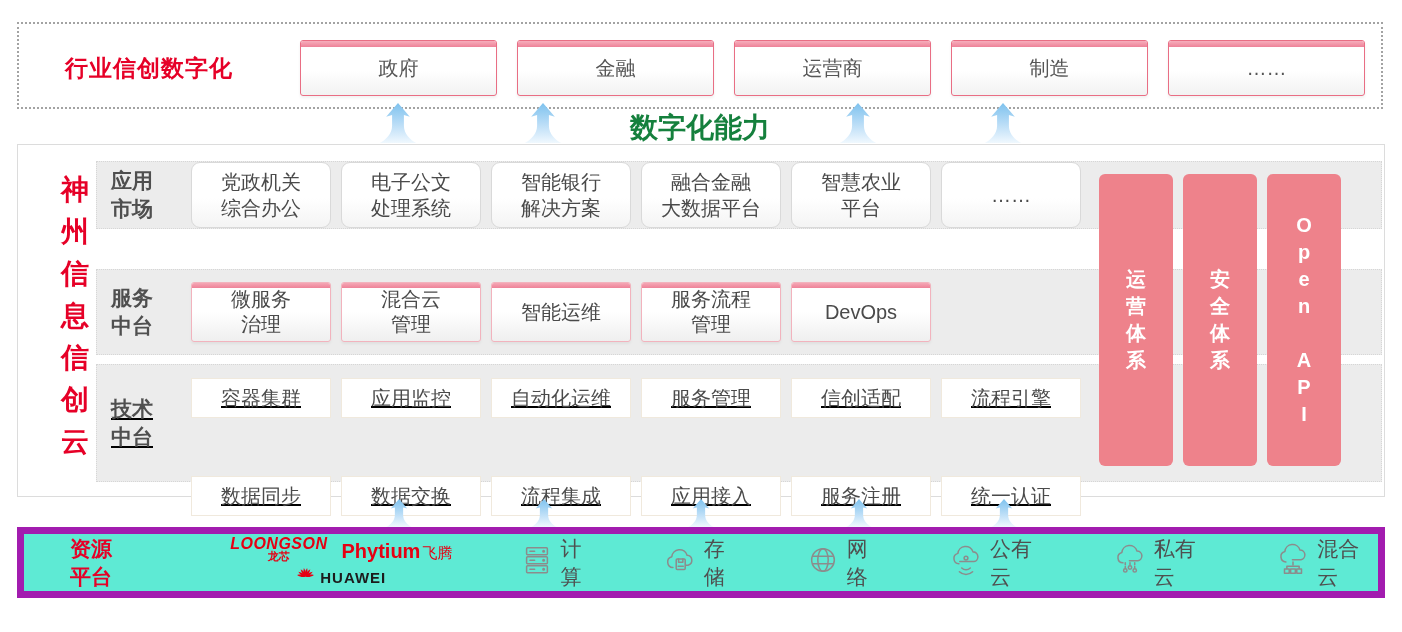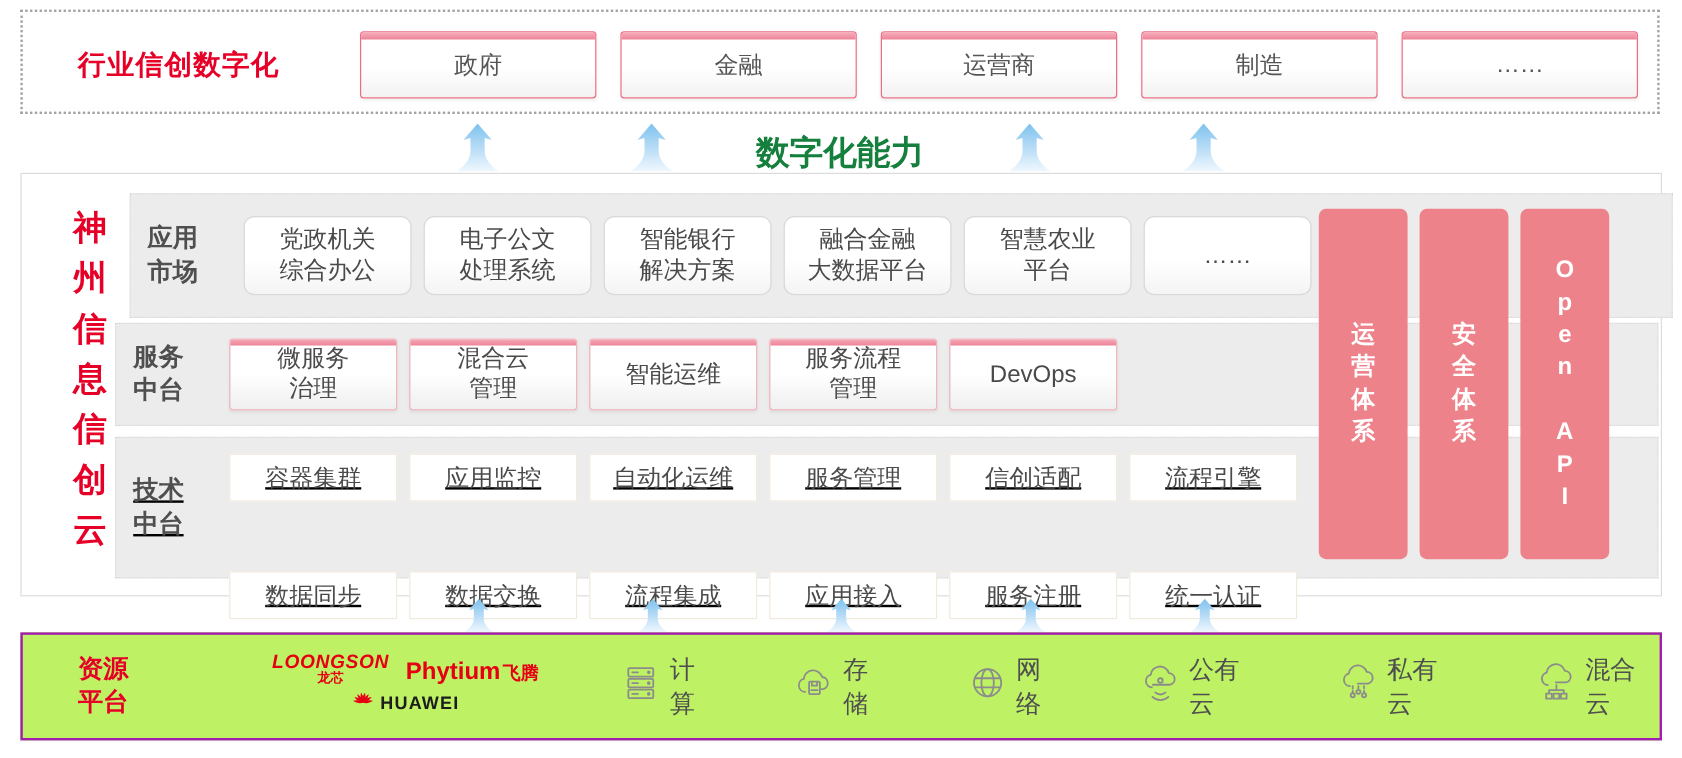--- a/index.html
+++ b/index.html
@@ -1,40 +1,40 @@
 <!DOCTYPE html>
 <html><head>
 <meta charset="utf-8">
 <style>
   html,body{margin:0;padding:0;background:#fff;}
   body{width:1402px;height:632px;position:relative;font-family:"Liberation Sans",sans-serif;overflow:hidden;}
   .abs{position:absolute;}
 
   
-  .top-banner{left:17px;top:8px;width:1366px;height:87px;border:2px dotted #a3a3a3;box-sizing:border-box;}
+  .top-banner{left:17px;top:22px;width:1366px;height:87px;border:2px dotted #a3a3a3;box-sizing:border-box;}
   .top-title{left:46px;top:29px;font-size:23px;font-weight:bold;color:#e60027;letter-spacing:1px;}
   .industry-items{left:281px;top:16px;display:flex;gap:20px;}
   .industry-box{width:197px;height:56px;box-sizing:border-box;border:1px solid #e96e84;border-radius:3px;
      background:linear-gradient(180deg,#ffffff 55%,#f2f2f2 100%);position:relative;
      display:flex;align-items:center;justify-content:center;font-size:20px;color:#555;
      box-shadow:0 2px 3px rgba(0,0,0,.06);}
   .industry-box::before{content:"";position:absolute;left:0;top:0;width:100%;height:6px;
      background:linear-gradient(180deg,#f6aebc,#ee8298);border-radius:2px 2px 0 0;}
 
   
   .arrow{display:block;}
   .cap-label{left:610px;top:109px;width:180px;text-align:center;font-size:28px;font-weight:bold;color:#15803d;}
 
   
   .main-box{left:17px;top:144px;width:1368px;height:353px;border:1px solid #dcdcdc;background:#fff;box-sizing:border-box;}
   .vertical-title{left:28px;top:24px;width:58px;text-align:center;font-size:28px;font-weight:bold;
      color:#e60027;line-height:42px;white-space:pre;}
   .platform-row{left:78px;width:1286px;background:#ececec;border:1px dotted #d6d6d6;box-sizing:border-box;
      display:flex;align-items:center;}
-  .row-1{top:16px;height:104px;margin-left:12px;}
+  .row-1{top:16px;height:68px;}
   .row-2{top:124px;height:86px;}
   .row-3{top:219px;height:118px;text-decoration:underline;}
   .row-label{margin-left:14px;width:72px;font-size:21px;font-weight:bold;color:#4f4f4f;line-height:28px;white-space:pre-line;}
   .box-grid{display:grid;grid-template-columns:repeat(6,140px);gap:10px;margin-left:8px;}
   .app-box{height:64px;border:1px solid #d9d9d9;border-radius:9px;
      background:linear-gradient(180deg,#ffffff 55%,#f4f4f4);display:flex;align-items:center;justify-content:center;
      font-size:20px;color:#4a4a4a;line-height:26px;text-align:center;white-space:pre-line;}
   .svc-box{height:60px;box-sizing:border-box;border:1px solid #f2b3bd;border-radius:3px;position:relative;
      background:linear-gradient(180deg,#ffffff 50%,#efefef);display:flex;align-items:center;justify-content:center;
      font-size:20px;color:#4a4a4a;line-height:25px;text-align:center;white-space:pre-line;
@@ -42,31 +42,31 @@
   .svc-box::before{content:"";position:absolute;left:0;top:0;width:100%;height:5px;
      background:linear-gradient(180deg,#f5a7b5,#ee8298);border-radius:2px 2px 0 0;}
   .tech-col{display:flex;flex-direction:column;gap:10px;}
   .tech-box{height:38px;background:#fff;border:1px solid #f0e9dd;display:flex;align-items:center;justify-content:center;
      font-size:20px;color:#4a4a4a;margin-top:48px;}
   .pillar{top:29px;width:74px;height:292px;background:#ee828b;border-radius:6px;color:#fff;font-weight:bold;
      font-size:20px;line-height:27px;display:flex;align-items:center;justify-content:center;text-align:center;white-space:pre;}
   .pillar-1{left:1081px;} .pillar-2{left:1165px;} .pillar-3{left:1249px;}
 
   
-  .resource-box{left:17px;top:527px;width:1368px;height:90px;background:#bef264;border:2px solid #a21caf;
+  .resource-box{left:17px;top:527px;width:1368px;height:71px;background:#5eead4;border:7px solid #a21caf;
      box-sizing:border-box;display:flex;align-items:center;}
   .res-label{margin-left:46px;width:70px;font-size:21px;font-weight:bold;color:#e60027;line-height:28px;white-space:pre-line;}
   .vendors{margin-left:86px;width:236px;display:flex;flex-direction:column;align-items:center;gap:3px;}
   .vendor-row{display:flex;align-items:flex-end;gap:14px;}
   .loongson-wrap{display:flex;flex-direction:column;align-items:center;line-height:13px;}
   .loongson-name{color:#e60013;font-weight:bold;font-style:italic;font-size:16px;letter-spacing:.5px;}
   .loongson-sub{color:#e60013;font-weight:bold;font-size:11px;}
   .phytium-wrap{display:flex;align-items:baseline;gap:2px;}
   .phytium-name{color:#e60013;font-weight:bold;font-size:20px;}
-  .phytium-sub{color:#e60013;font-weight:bold;font-size:15px;}
+  .phytium-sub{color:#e60013;font-weight:normal;font-size:15px;}
   .huawei-wrap{display:flex;align-items:center;gap:5px;}
   .huawei-name{color:#1c1c1c;font-weight:bold;font-size:15px;letter-spacing:1px;}
   .res-items{margin-left:62px;display:flex;gap:62px;align-items:center;}
   .res-item{display:flex;align-items:center;gap:7px;font-size:21px;color:#4f4f4f;}
   .res-item svg{stroke:#8c8c8c;fill:none;stroke-width:1.6;stroke-linecap:round;stroke-linejoin:round;}
 </style>
 </head>
 <body>
 
 <svg width="0" height="0" style="position:absolute" aria-hidden="true">

